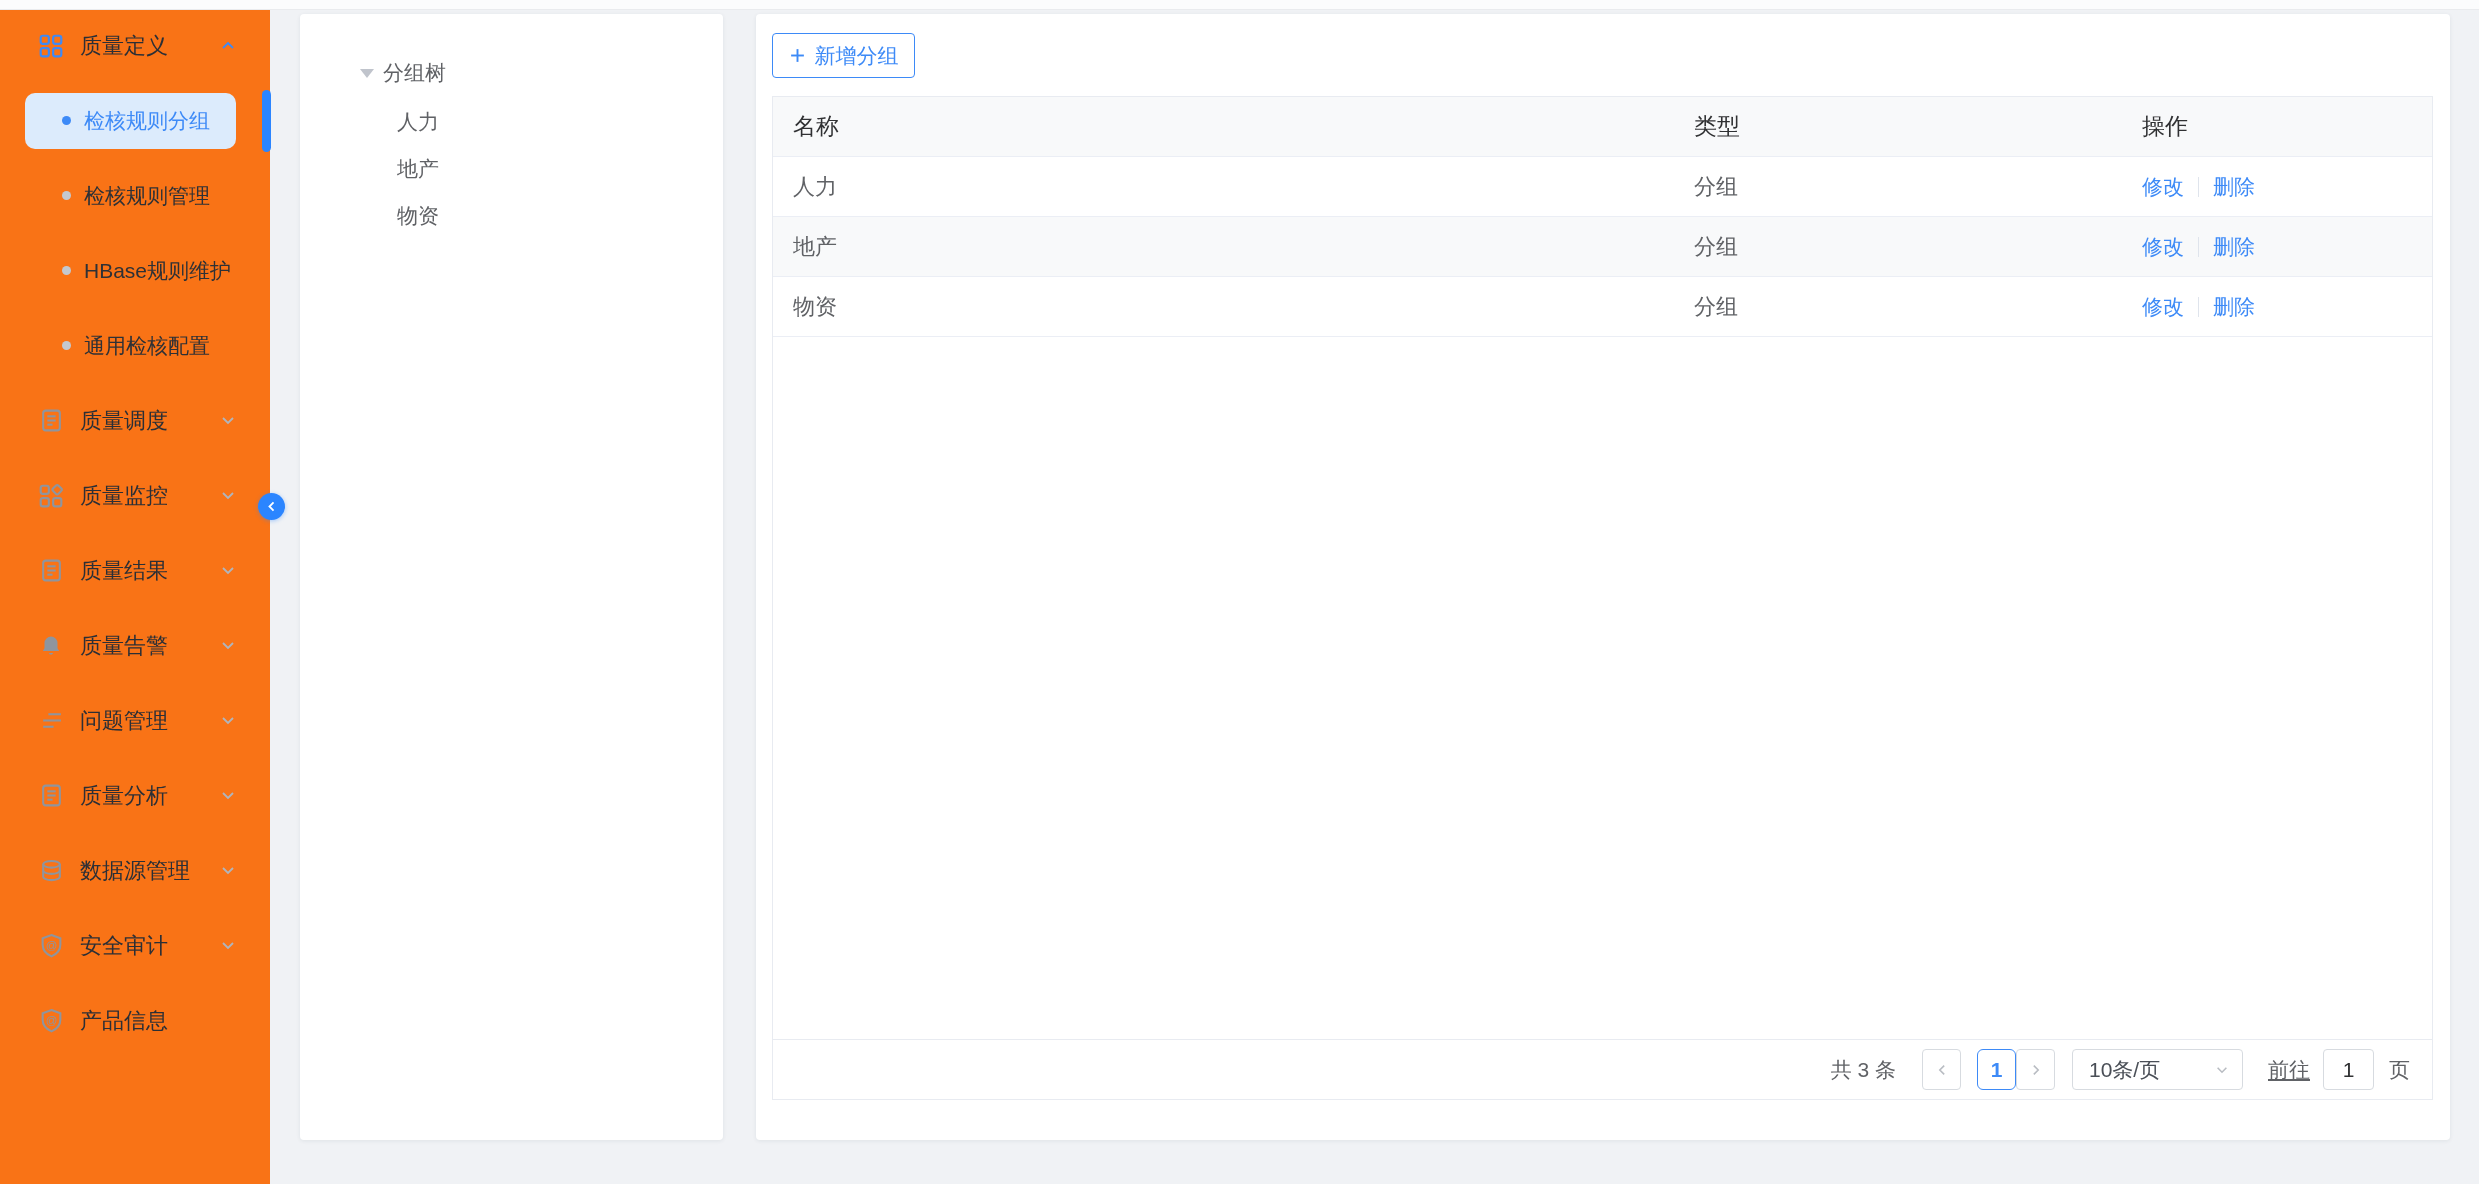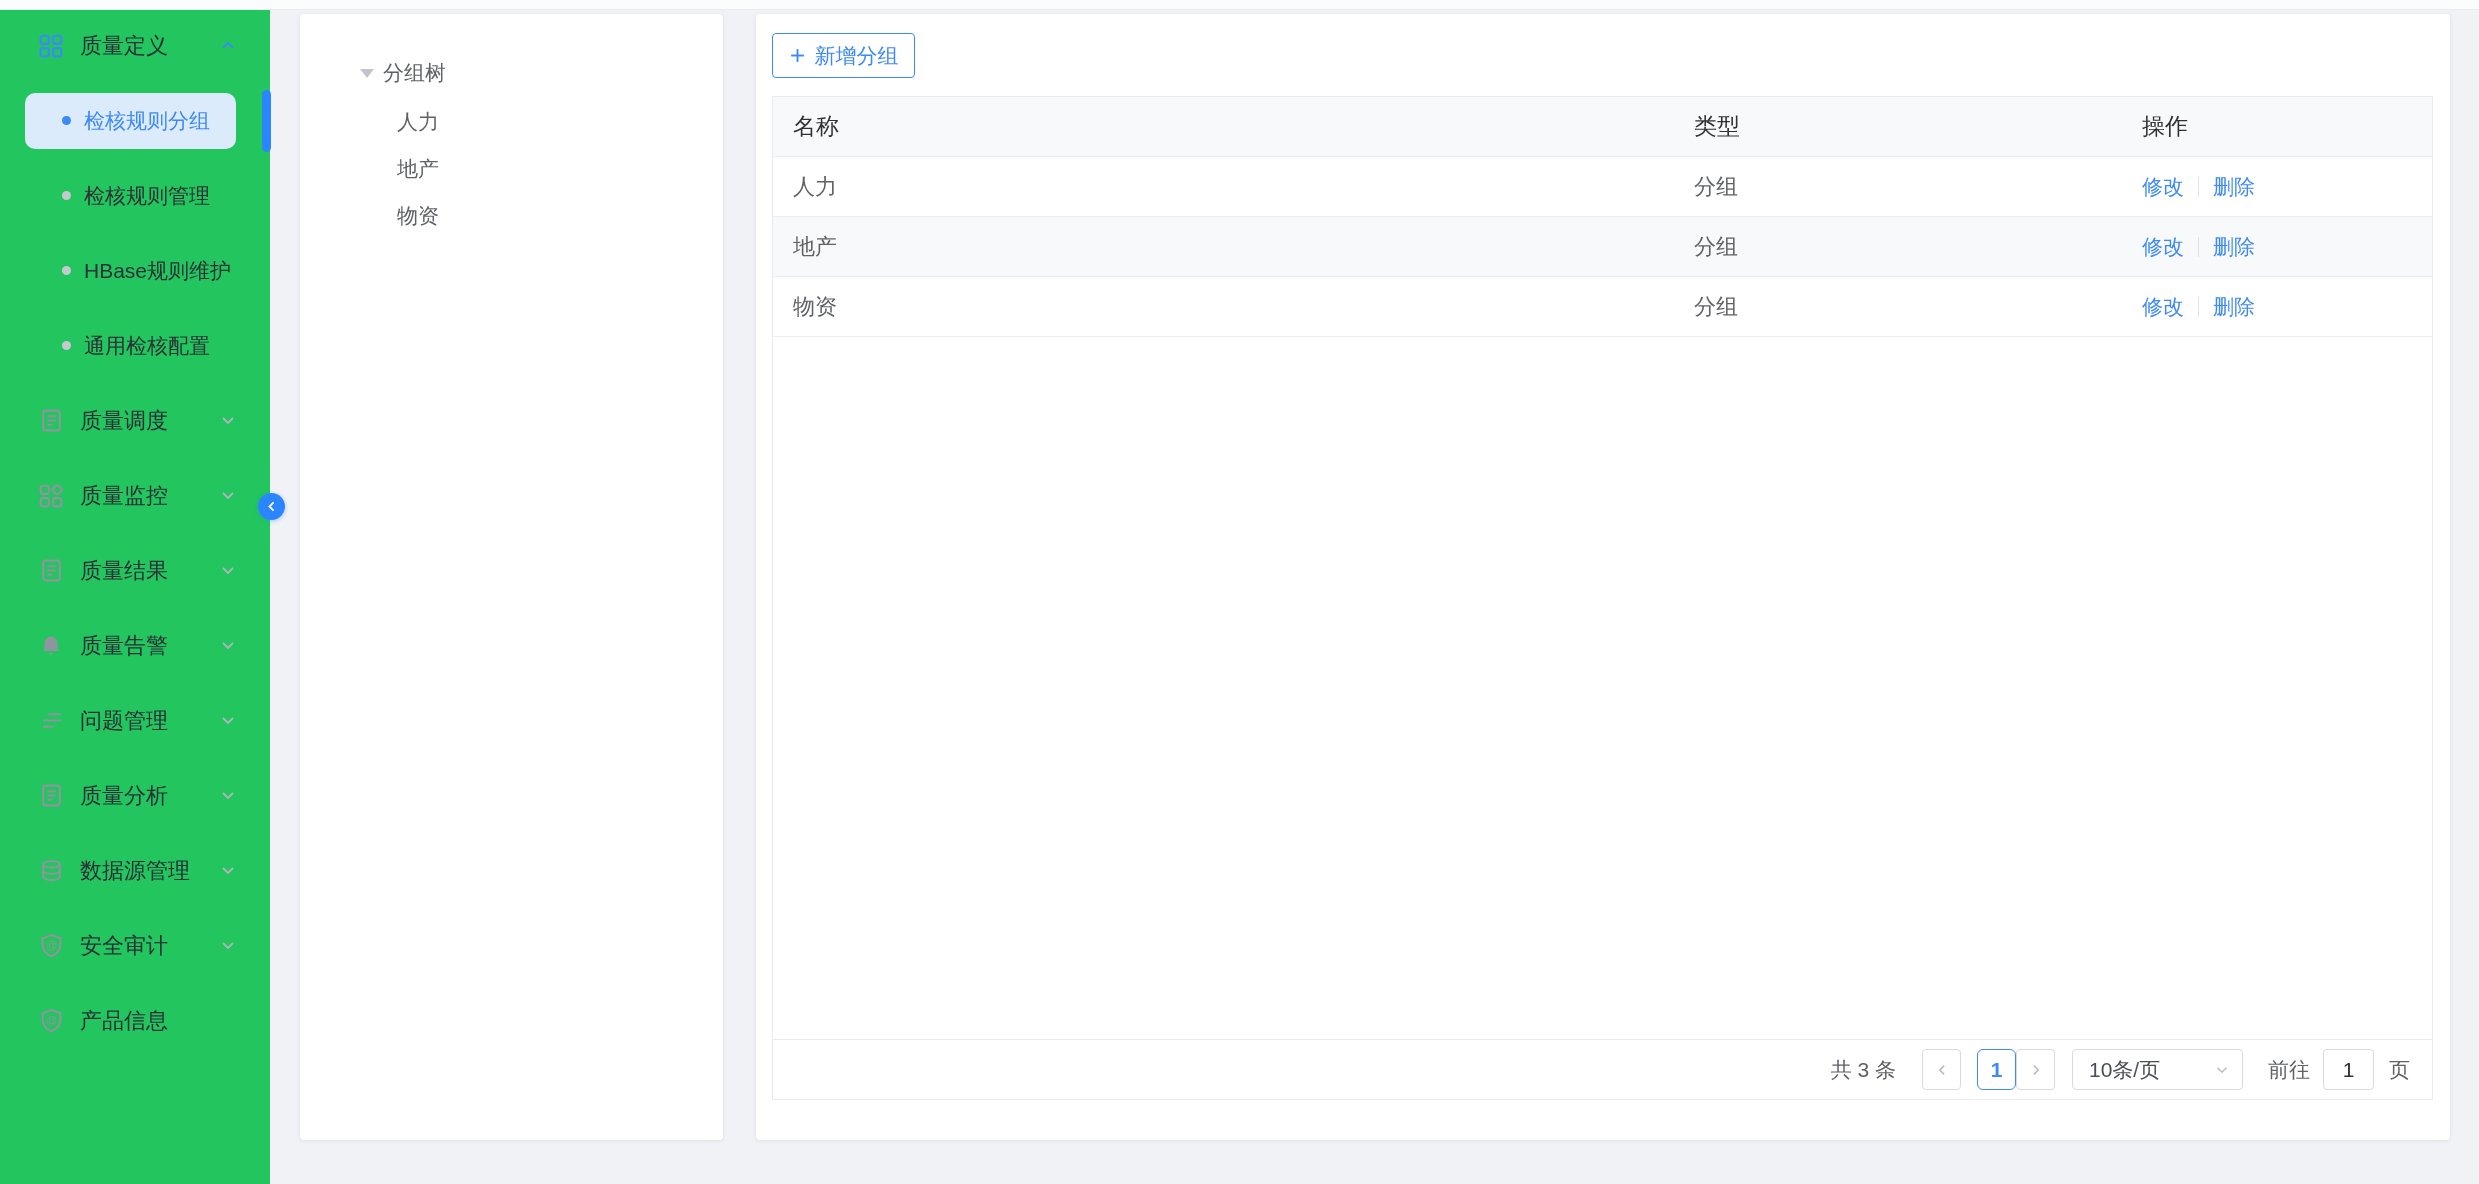--- a/index.html
+++ b/index.html
@@ -6,21 +6,21 @@
   html,body { width:2479px; height:1184px; }
   body {
     font-family:"Liberation Sans","DejaVu Sans",sans-serif;
     background:#f0f2f5; color:#303133; overflow:hidden; position:relative;
   }
   .top-strip { position:absolute; left:0; top:0; width:2479px; height:10px;
     background:#fbfcfd; border-bottom:1px solid #e9ebee; z-index:6; }
 
   
   .sidebar { position:absolute; left:0; top:0; width:270px; height:1184px;
-    background:#22c55e; z-index:2; }
+    background:#f97316; z-index:2; }
   .menu { position:absolute; top:8px; left:0; right:0; }
   .m-row { height:75px; display:flex; align-items:center; padding:0 34px 0 38px; cursor:pointer; }
   .m-icon { width:26px; height:26px; flex:0 0 26px; display:flex; align-items:center; justify-content:center; }
   .m-label { margin-left:16px; flex:1; font-size:22px; color:#2b2f36; white-space:nowrap; }
   .m-chev { width:16px; height:16px; display:flex; align-items:center; justify-content:center; }
   .sub-row { height:75px; display:flex; align-items:center; }
   .sub-pill { margin-left:25px; width:211px; height:56px; border-radius:10px;
     display:flex; align-items:center; cursor:pointer; }
   .sub-pill.active { background:#dcebfc; }
   .bullet { width:9px; height:9px; border-radius:50%; background:#c4c8cf; margin-left:37px; flex:0 0 9px; }
@@ -77,21 +77,21 @@
     font-size:21px; color:#606266; background:#fff; }
   .pg-total { margin-right:26px; }
   .pg-btn { width:39px; height:41px; border:1px solid #d7dbe0; border-radius:4px; background:#fff;
     display:flex; align-items:center; justify-content:center; cursor:pointer; }
   .pg-cur { margin-left:16px; width:39px; height:41px; border:1px solid #3d8af7; border-radius:6px;
     color:#3d8af7; font-weight:bold; display:flex; align-items:center; justify-content:center;
     background:#fff; cursor:default; }
   .pg-select { margin-left:17px; width:171px; height:41px; border:1px solid #d7dbe0; border-radius:4px;
     display:flex; align-items:center; justify-content:space-between; padding:0 13px 0 16px;
     color:#4a4f57; cursor:pointer; background:#fff; }
-  .pg-goto { margin-left:25px; }
+  .pg-goto { margin-left:25px;text-decoration:underline; }
   .pg-input { margin-left:13px; width:51px; height:41px; border:1px solid #d7dbe0; border-radius:4px;
     text-align:center; font-size:21px; color:#303133; font-family:inherit; background:#fff; }
   .pg-unit { margin-left:15px; }
   svg { display:block; }
 </style>
 </head>
 <body>
 
 <div class="top-strip"></div>
 

